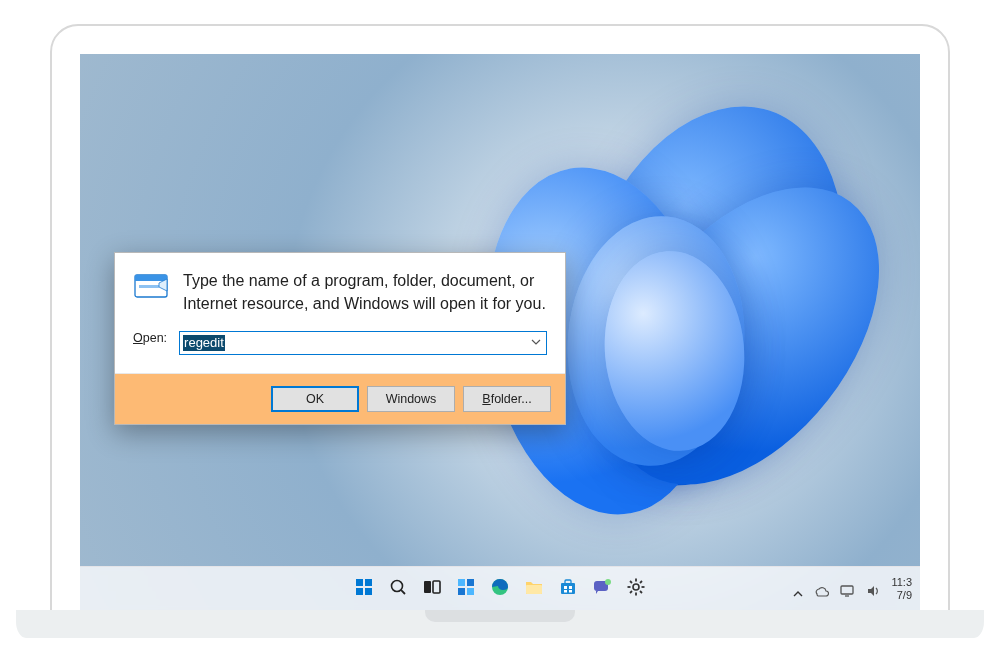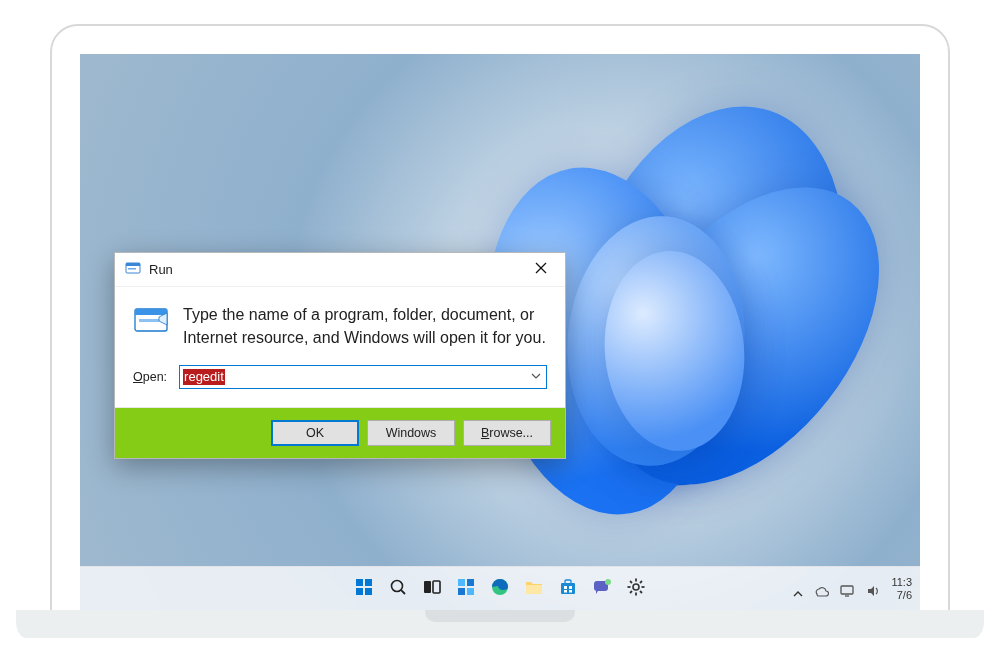--- a/index.html
+++ b/index.html
@@ -173,21 +173,20 @@
       width: 36px;
       height: 36px;
       flex-shrink: 0;
     }
     .rd-desc {
       font-size: 16px;
       line-height: 1.45;
     }
     .rd-field-row {
       display: flex;
-      align-items: center;
       padding: 12px 18px 18px 18px;
       gap: 12px;
     }
     .rd-openlabel {
       font-size: 12.5px;
     }
     .rd-openlabel span.u { text-decoration: underline; }
     .rd-combobox {
       flex: 1;
       position: relative;
@@ -198,39 +197,39 @@
       border: 1px solid #0078d4;
       outline: none;
       padding: 2px 24px 2px 4px;
       font-size: 13px;
       background: #fff;
     }
     .rd-input-selected {
       position: absolute;
       left: 4px;
       top: 4px;
-      background: #b91c1c;
+      background: #0c4a6e;
       color: #fff;
       font-size: 13px;
       padding: 0 1px;
       line-height: 16px;
       pointer-events: none;
     }
     .rd-dropdown-btn {
       position: absolute;
       right: 1px;
       top: 1px;
       bottom: 1px;
       width: 20px;
       display: flex;
       align-items: center;
       justify-content: center;
     }
     .rd-buttons {
-      background: #84cc16;
+      background: #fdba74;
       padding: 12px 14px;
       display: flex;
       justify-content: flex-end;
       gap: 8px;
       border-top: 1px solid #e8e8e8;
     }
     .rd-btn {
       width: 88px;
       height: 26px;
       background: #e1e1e1;
@@ -255,40 +254,20 @@
       <div class="bloom">
         <div class="petal p1"></div>
         <div class="petal p2"></div>
         <div class="petal p3"></div>
         <div class="petal p4"></div>
         <div class="petal p5"></div>
       </div>
     </div>
 
     <div class="run-dialog">
-      <div class="rd-titlebar">
-        <div class="rd-title-left">
-          <span>
-            <svg width="16" height="16" viewBox="0 0 16 16">
-              <rect x="1" y="3" width="14" height="10" rx="1" fill="#fff" stroke="#3a86d8" stroke-width="1"></rect>
-              <rect x="1" y="3" width="14" height="3" fill="#3a86d8"></rect>
-              <rect x="3" y="8" width="8" height="1.5" fill="#6aa8e6"></rect>
-            </svg>
-          </span>
-          <span class="rd-title">Run</span>
-        </div>
-        <div class="rd-close">
-          <span>
-            <svg width="12" height="12" viewBox="0 0 12 12">
-              <line x1="1" y1="1" x2="11" y2="11" stroke="#111" stroke-width="1.2"></line>
-              <line x1="11" y1="1" x2="1" y2="11" stroke="#111" stroke-width="1.2"></line>
-            </svg>
-          </span>
-        </div>
-      </div>
 
       <div class="rd-body">
         <div class="run-big-icon">
           <svg width="36" height="36" viewBox="0 0 36 36">
             <rect x="2" y="6" width="32" height="22" rx="2" fill="#fff" stroke="#1b79d0" stroke-width="1.3"></rect>
             <rect x="2" y="6" width="32" height="6" fill="#3a93e6"></rect>
             <rect x="6" y="16" width="20" height="3" fill="#8dc2f2"></rect>
             <path d="M 26 14 L 34 10 L 34 22 L 26 18 Z" fill="#dfeffc" stroke="#1b79d0" stroke-width="0.8"></path>
           </svg>
         </div>
@@ -313,21 +292,21 @@
       </div>
 
       <div class="rd-buttons">
         <div class="rd-btn default">
           <span>OK</span>
         </div>
         <div class="rd-btn">
           <span>Windows</span>
         </div>
         <div class="rd-btn">
-          <span><span class="ul">B</span><span>rowse...</span></span>
+          <span><span class="ul">B</span><span>folder...</span></span>
         </div>
       </div>
     </div>
 
     <div class="taskbar">
       <div class="taskbar-center">
 
         <div class="tb-icon">
           <span>
             <svg viewBox="0 0 20 20">
@@ -449,20 +428,20 @@
             </svg>
         </span>
         <span>
           <svg width="16" height="16" viewBox="0 0 16 16">
               <path d="M3 6h3l3-3v10l-3-3H3z" fill="#555"></path>
               <path d="M11 5a4 4 0 0 1 0 6" fill="none" stroke="#555" stroke-width="1.2"></path>
             </svg>
         </span>
         <div class="tray-clock">
           <div>11:3</div>
-          <div>7/6</div>
+          <div>7/9</div>
         </div>
       </div>
     </div>
 
   </div>
 </div>
 <div class="laptop-base"></div>
 
 </body></html>

